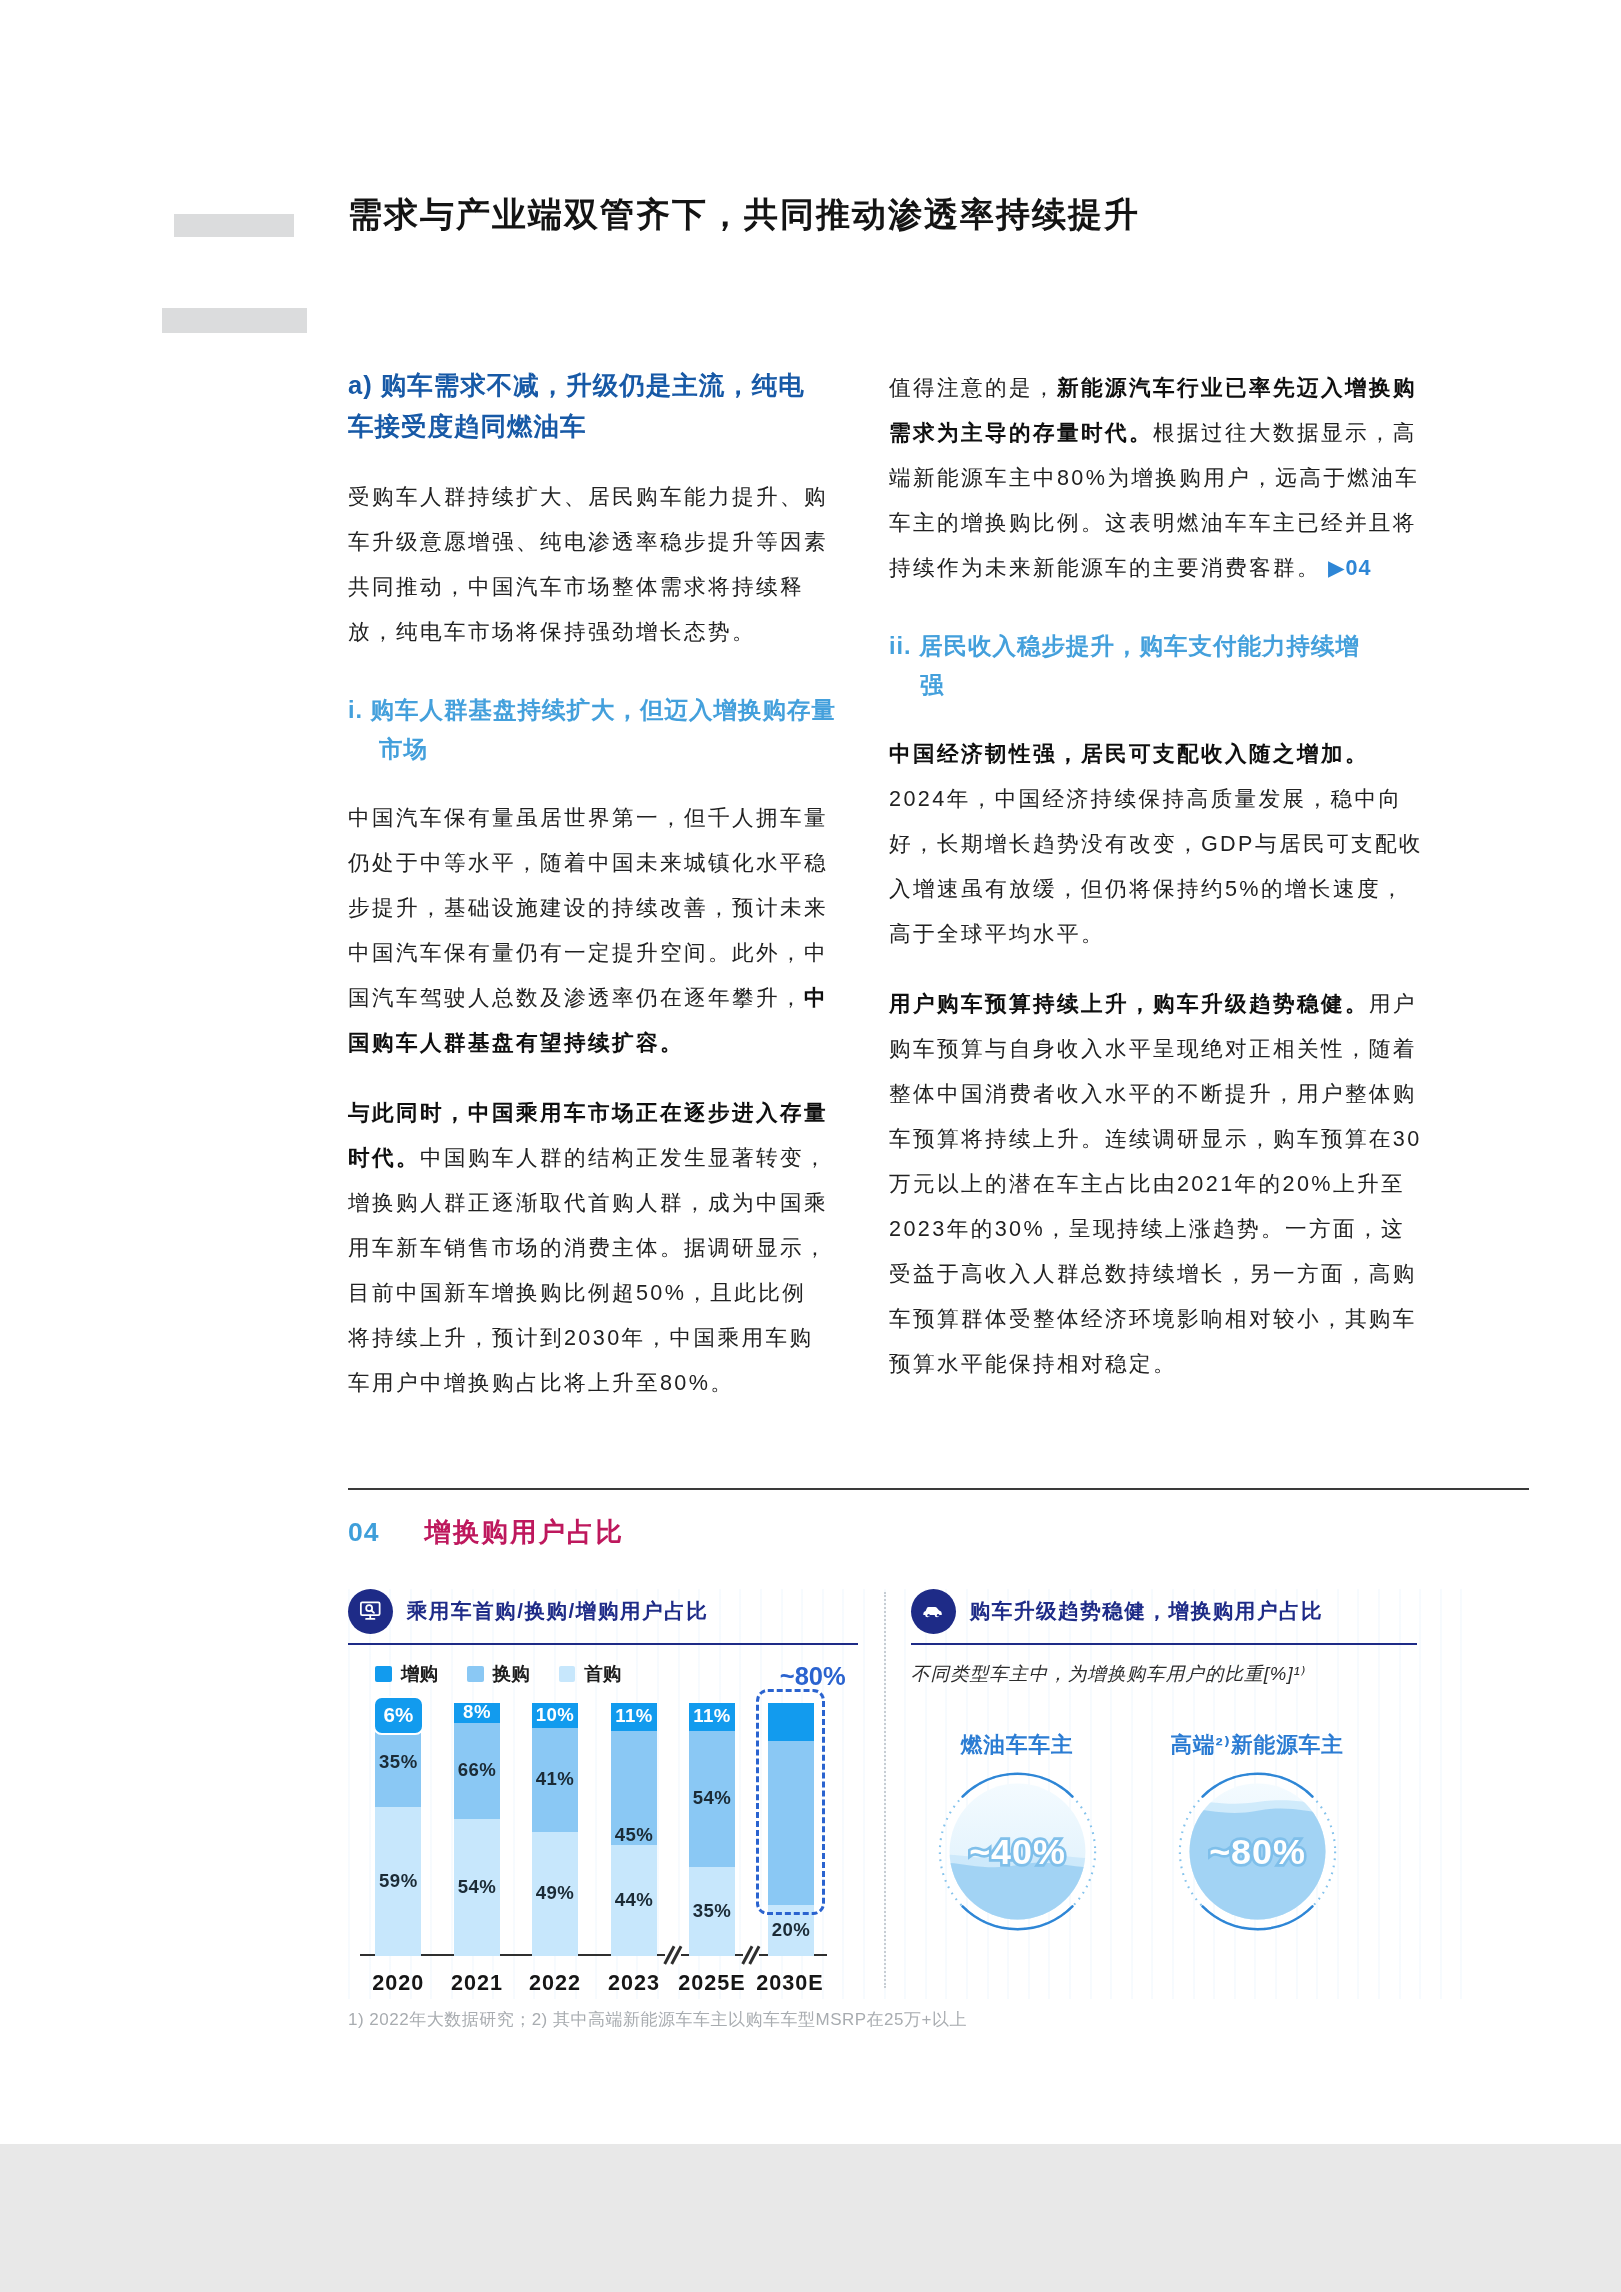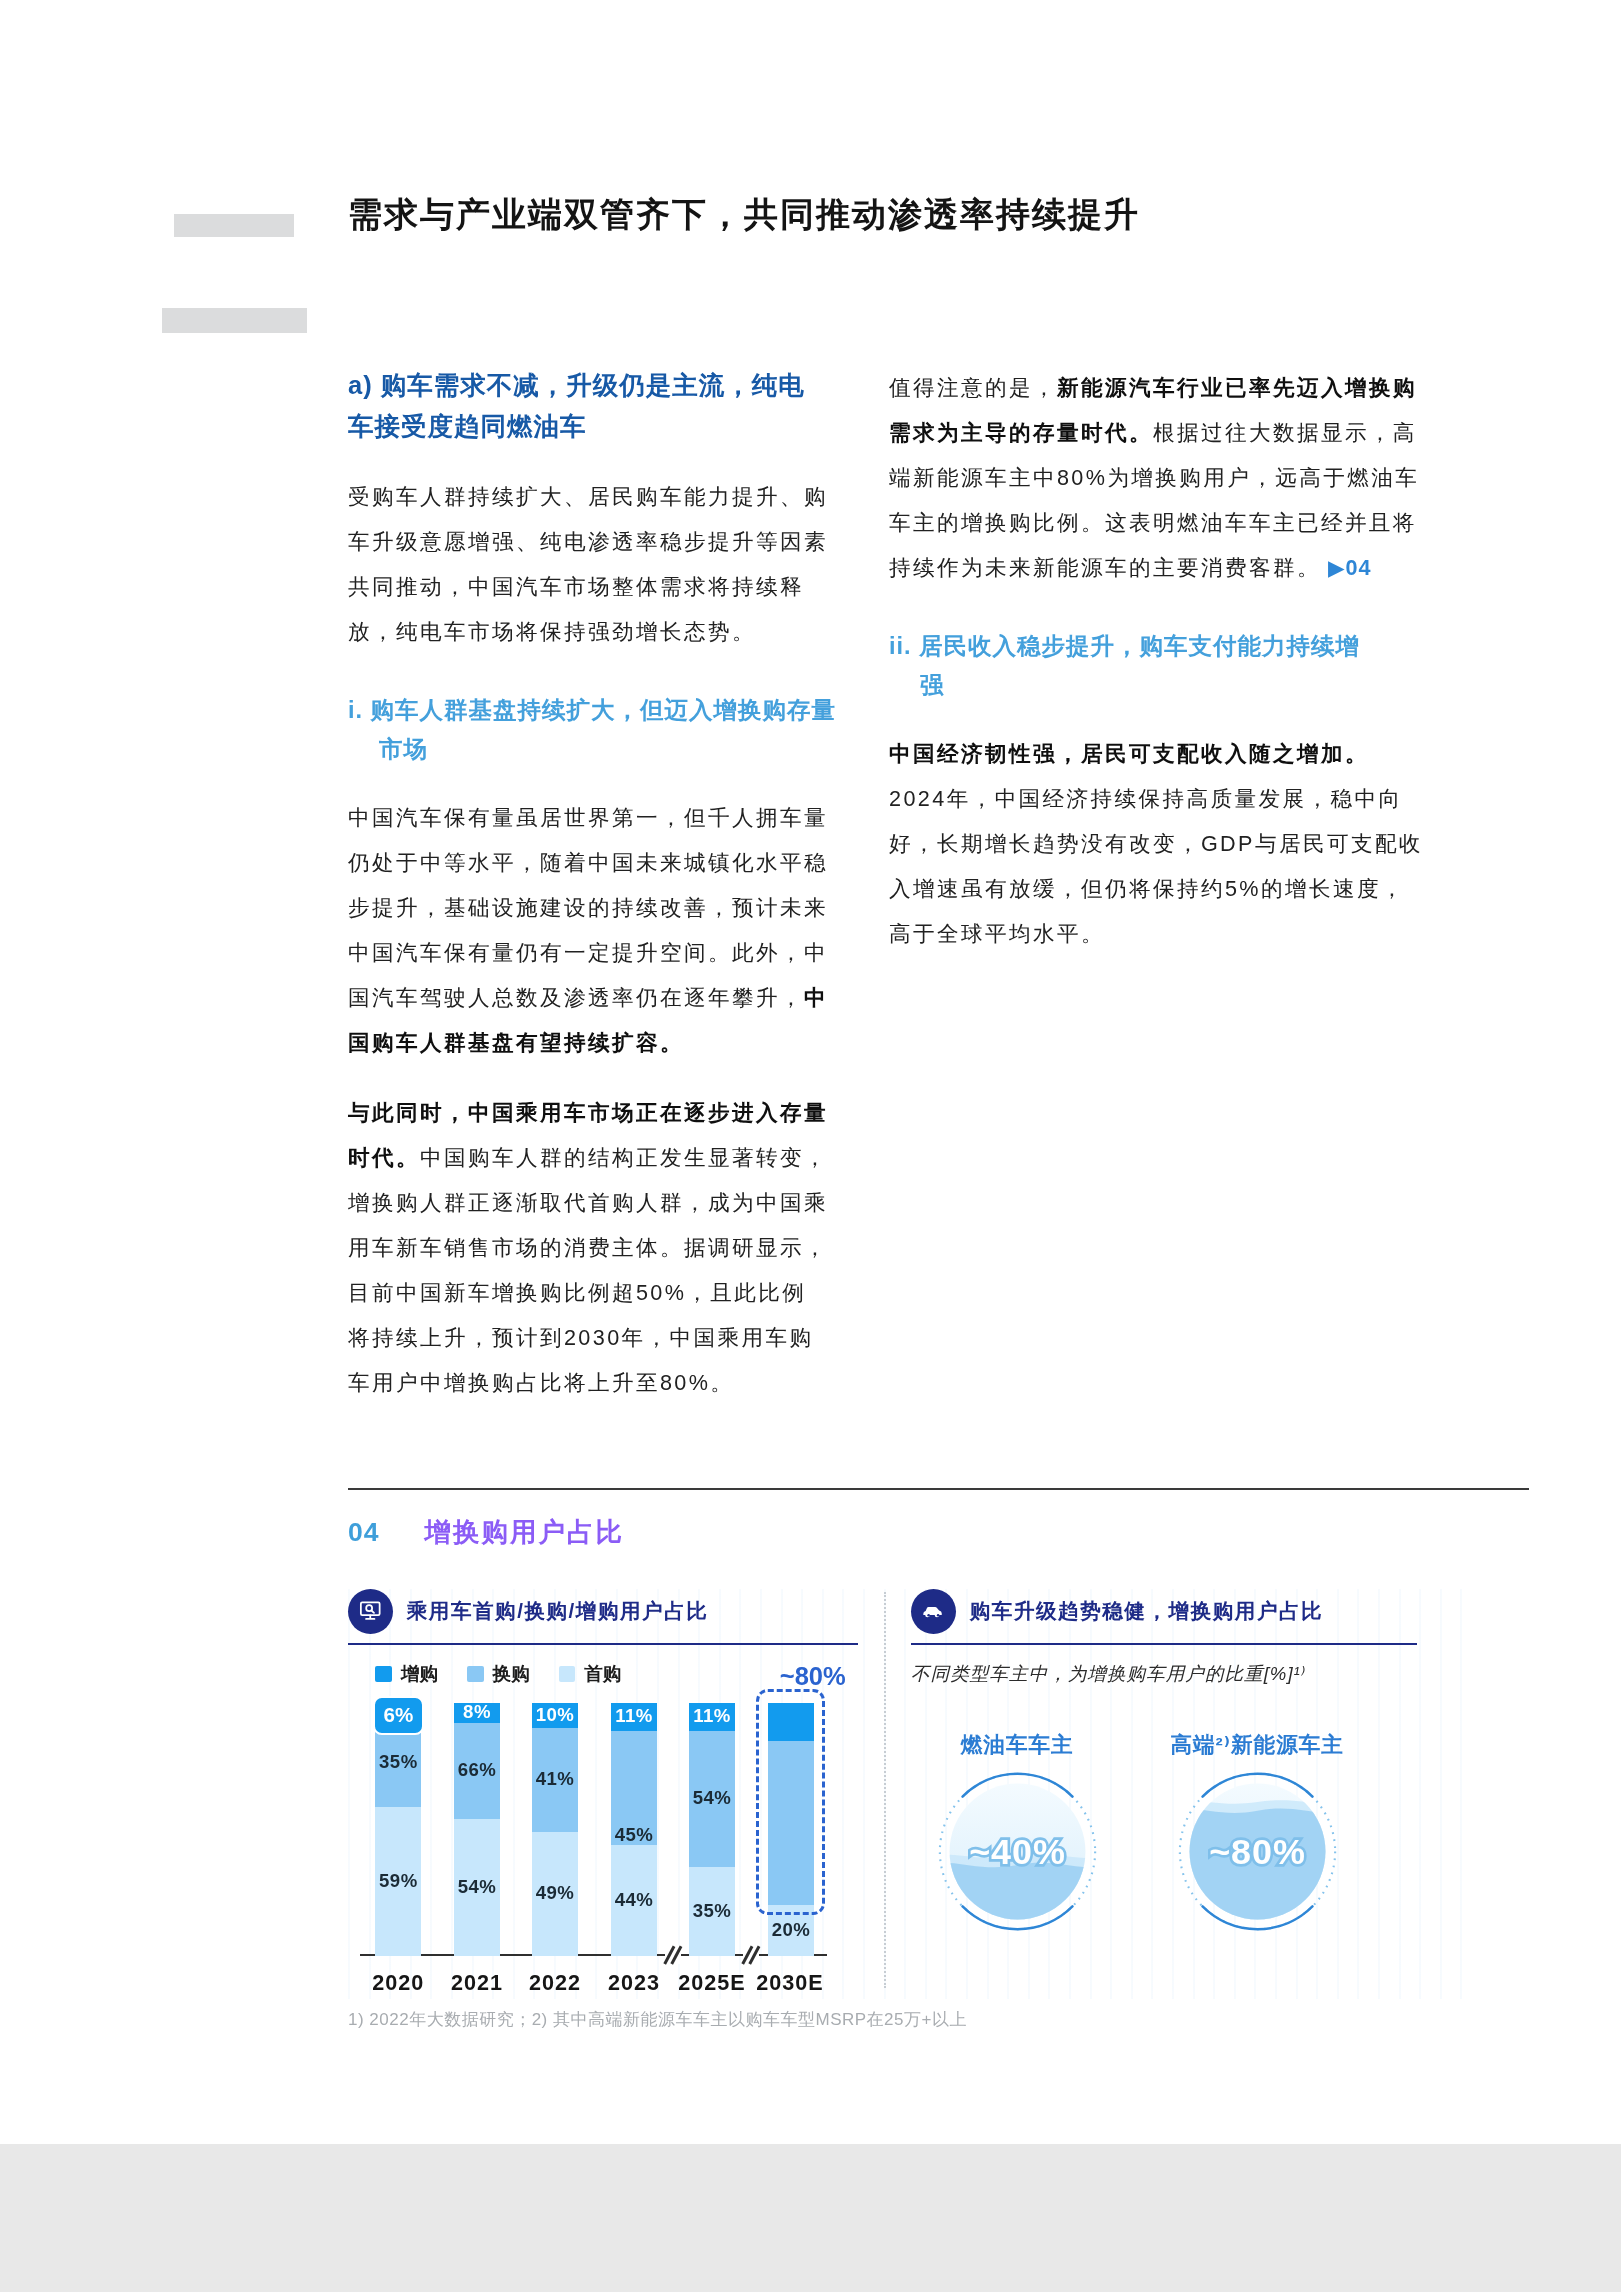--- a/index.html
+++ b/index.html
@@ -20,21 +20,21 @@
   .col .blue{color:#2E86D6;font-weight:700;letter-spacing:1px;}
   .h-a{margin:0 0 27.4px 0;font-size:25.5px;line-height:41px;font-weight:700;color:#1759A6;letter-spacing:1px;}
   .h-i{margin:37px 0 25.5px 0;font-size:23.5px;line-height:39px;font-weight:700;color:#44A0DC;
        letter-spacing:1px;width:467px;padding-left:31px;text-indent:-31px;}
   .col.right .h-i{width:463px;}
   
   .figure{position:absolute;left:348px;top:1488px;width:1181px;}
   .rule{border-top:2.9px solid #3a3a3a;height:0;}
   .fig-head{display:flex;align-items:baseline;gap:45px;margin-top:23.5px;}
   .fig-num{font-size:26.5px;font-weight:700;color:#3F9FDA;letter-spacing:1px;}
-  .fig-title{font-size:26.5px;font-weight:700;color:#8b5cf6;letter-spacing:2px;}
+  .fig-title{font-size:26.5px;font-weight:700;color:#be185d;letter-spacing:2px;}
   .panels{display:flex;margin-top:39px;width:1127px;height:410px;
           background:repeating-linear-gradient(90deg,rgba(150,200,242,.08) 0 2px,transparent 2px 20.6px);}
   .panel{position:relative;}
   .bar-panel{width:510px;}
   .gauge-panel{width:506px;}
   .vsep{border-left:2px dotted #C7CDD3;margin:3.9px 25.5px 0 25.5px;height:396px;}
   .p-head{display:flex;align-items:center;gap:13.7px;padding-bottom:9.8px;border-bottom:2.9px solid #1E2B87;}
   .p-icon{width:45px;height:45px;border-radius:50%;background:#1E2B87;display:flex;
           align-items:center;justify-content:center;flex:0 0 auto;}
   .p-title{font-size:20.6px;font-weight:700;color:#1E2B87;letter-spacing:1.5px;}
@@ -92,20 +92,21 @@
       <h2 class="h-a">a) 购车需求不减，升级仍是主流，纯电车接受度趋同燃油车</h2>
       <p><span>受购车人群持续扩大、居民购车能力提升、购车升级意愿增强、纯电渗透率稳步提升等因素共同推动，中国汽车市场整体需求将持续释放，纯电车市场将保持强劲增长态势。</span></p>
       <h3 class="h-i">i. 购车人群基盘持续扩大，但迈入增换购存量市场</h3>
       <p><span>中国汽车保有量虽居世界第一，但千人拥车量仍处于中等水平，随着中国未来城镇化水平稳步提升，基础设施建设的持续改善，预计未来中国汽车保有量仍有一定提升空间。此外，中国汽车驾驶人总数及渗透率仍在逐年攀升，</span><span class="b">中国购车人群基盘有望持续扩容。</span></p>
       <p><span class="b">与此同时，中国乘用车市场正在逐步进入存量时代。</span><span>中国购车人群的结构正发生显著转变，增换购人群正逐渐取代首购人群，成为中国乘用车新车销售市场的消费主体。据调研显示，目前中国新车增换购比例超50%，且此比例将持续上升，预计到2030年，中国乘用车购车用户中增换购占比将上升至80%。</span></p>
     </div>
     <div class="col right">
       <p><span>值得注意的是，</span><span class="b">新能源汽车行业已率先迈入增换购需求为主导的存量时代。</span><span>根据过往大数据显示，高端新能源车主中80%为增换购用户，远高于燃油车车主的增换购比例。这表明燃油车车主已经并且将持续作为未来新能源车的主要消费客群。</span><span class="b blue">  ▶04</span></p>
       <h3 class="h-i">ii. 居民收入稳步提升，购车支付能力持续增强</h3>
       <p><span class="b">中国经济韧性强，居民可支配收入随之增加。</span><span>2024年，中国经济持续保持高质量发展，稳中向好，长期增长趋势没有改变，GDP与居民可支配收入增速虽有放缓，但仍将保持约5%的增长速度，高于全球平均水平。</span></p>
+      <p><span class="b">用户购车预算持续上升，购车升级趋势稳健。</span><span>用户购车预算与自身收入水平呈现绝对正相关性，随着整体中国消费者收入水平的不断提升，用户整体购车预算将持续上升。连续调研显示，购车预算在30万元以上的潜在车主占比由2021年的20%上升至2023年的30%，呈现持续上涨趋势。一方面，这受益于高收入人群总数持续增长，另一方面，高购车预算群体受整体经济环境影响相对较小，其购车预算水平能保持相对稳定。</span></p>
     </div>
   </div>
 
   <div class="figure">
     <div class="rule"></div>
     <div class="fig-head">
       <span class="fig-num">04</span>
       <span class="fig-title">增换购用户占比</span>
     </div>
 

